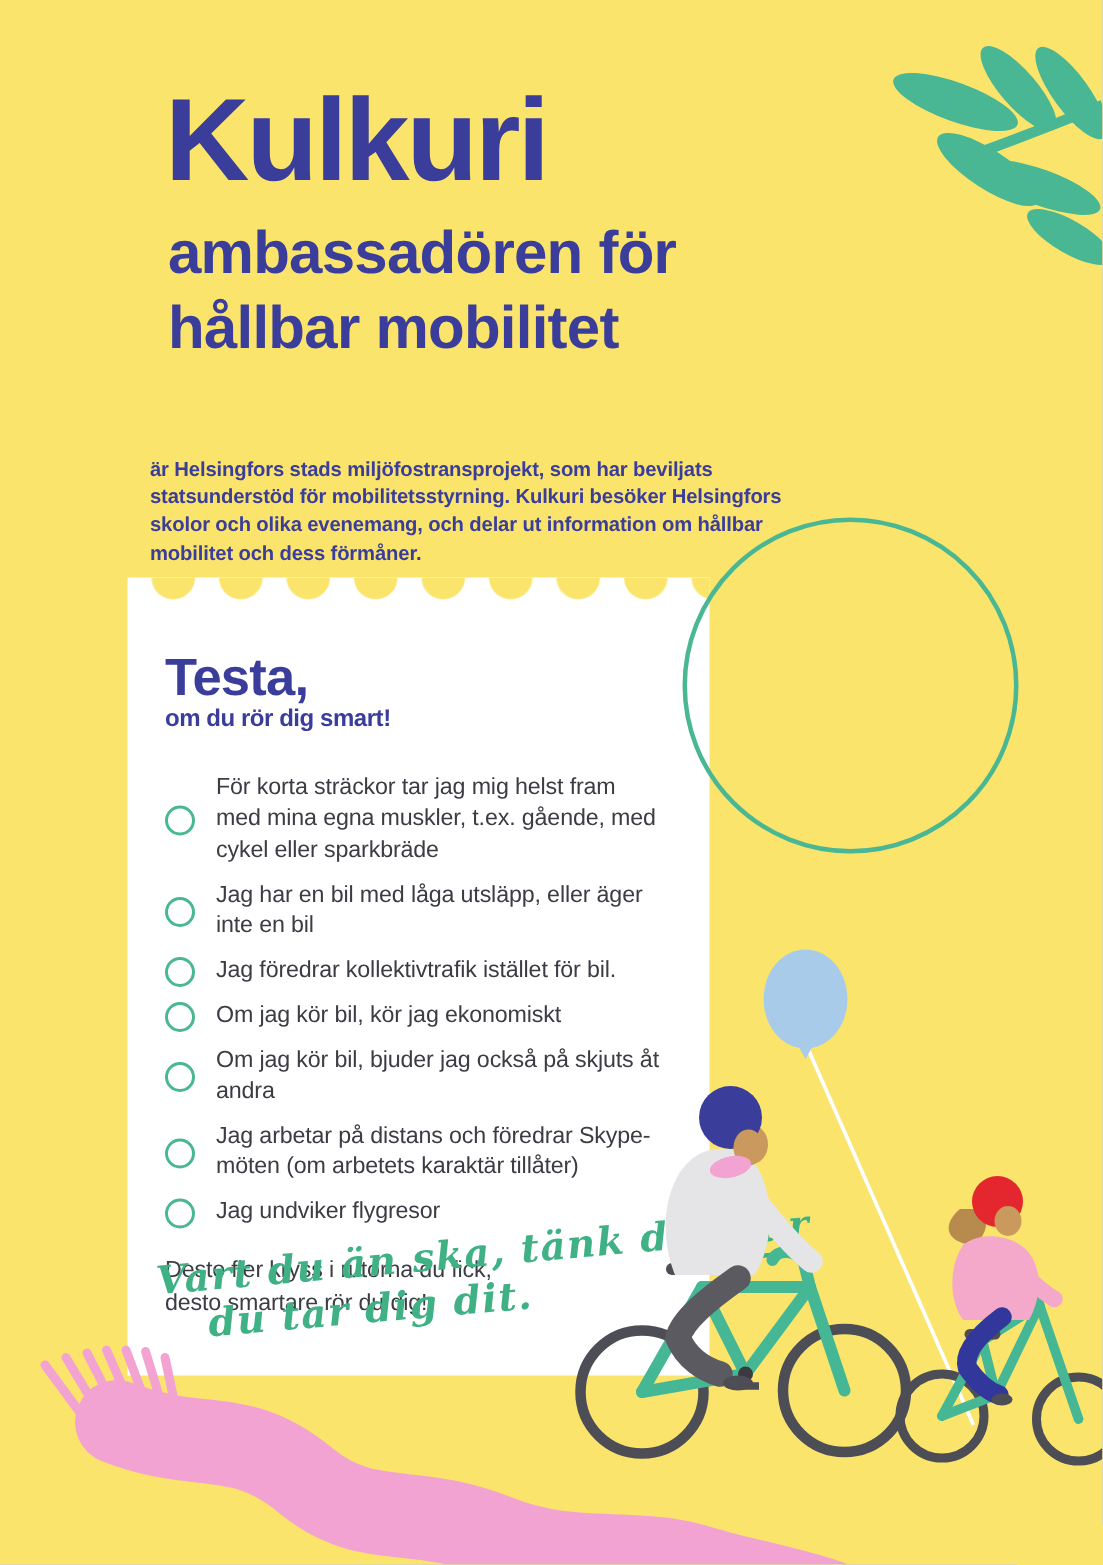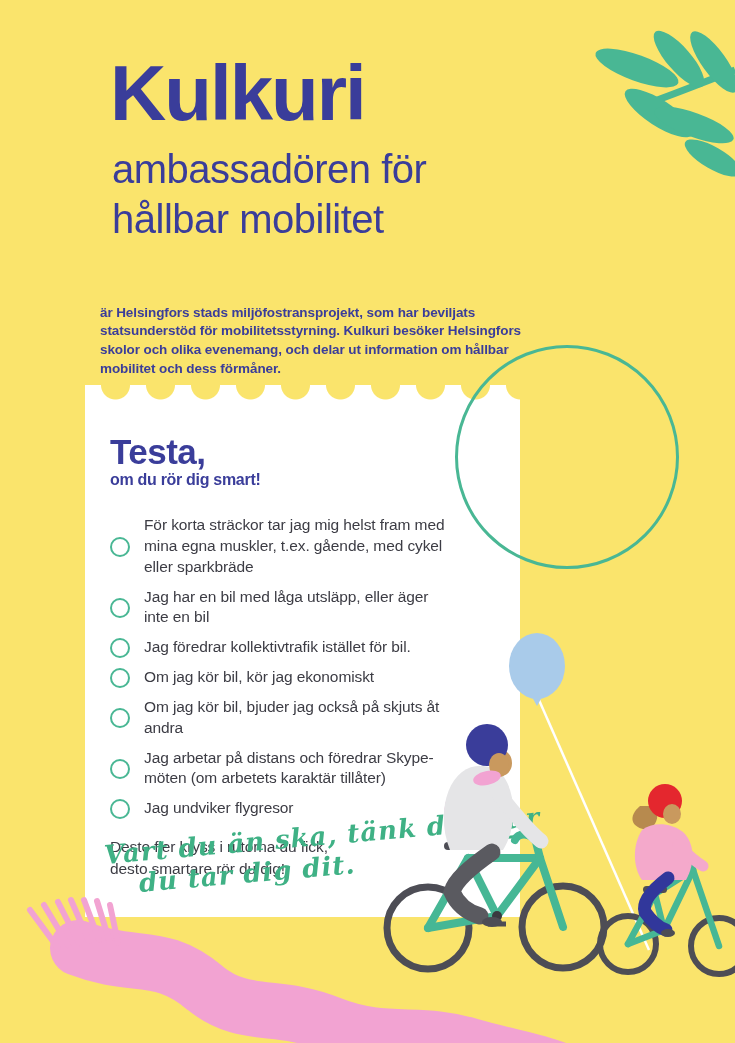--- a/index.html
+++ b/index.html
@@ -18,32 +18,32 @@
     background:var(--yellow);overflow:hidden;
     font-family:"Liberation Sans",sans-serif;
   }
   
   .title-block{position:absolute;left:70px;top:56px;z-index:2;margin-left:40px;}
   .main-title{
     margin:0;color:var(--blue);font-size:78px;font-weight:700;
     line-height:.95;letter-spacing:-2px;
   }
   .subtitle{
-    margin:14px 0 0 2px;color:var(--blue);font-size:40px;font-weight:400;
+    margin:14px 0 0 2px;color:var(--blue);font-size:40px;font-weight:700;
     line-height:1.25;letter-spacing:-.5px;
   }
   .intro{
     position:absolute;left:75px;top:290px;width:460px;z-index:2;
     color:var(--blue);font-size:13.5px;font-weight:700;line-height:1.4;
     letter-spacing:-.1px;
     margin-left:25px;
   }
   
   .card{
-    position:absolute;left:85px;top:385px;width:435px;height:532px;
+    position:absolute;left:85px;top:385px;width:388px;height:532px;
     background:var(--white);z-index:1;
   }
   .card::before{
     content:"";position:absolute;top:0;left:0;right:0;height:17px;
     background-image:radial-gradient(circle 15px at 50% 0px,var(--yellow) 14px,rgba(0,0,0,0) 15px);
     background-size:45px 17px;background-position:8px 0;background-repeat:repeat-x;
   }
   .card-inner{padding:50px 30px 0 25px;}
   .card-title{
     margin:0;color:var(--blue);font-size:35px;font-weight:700;

